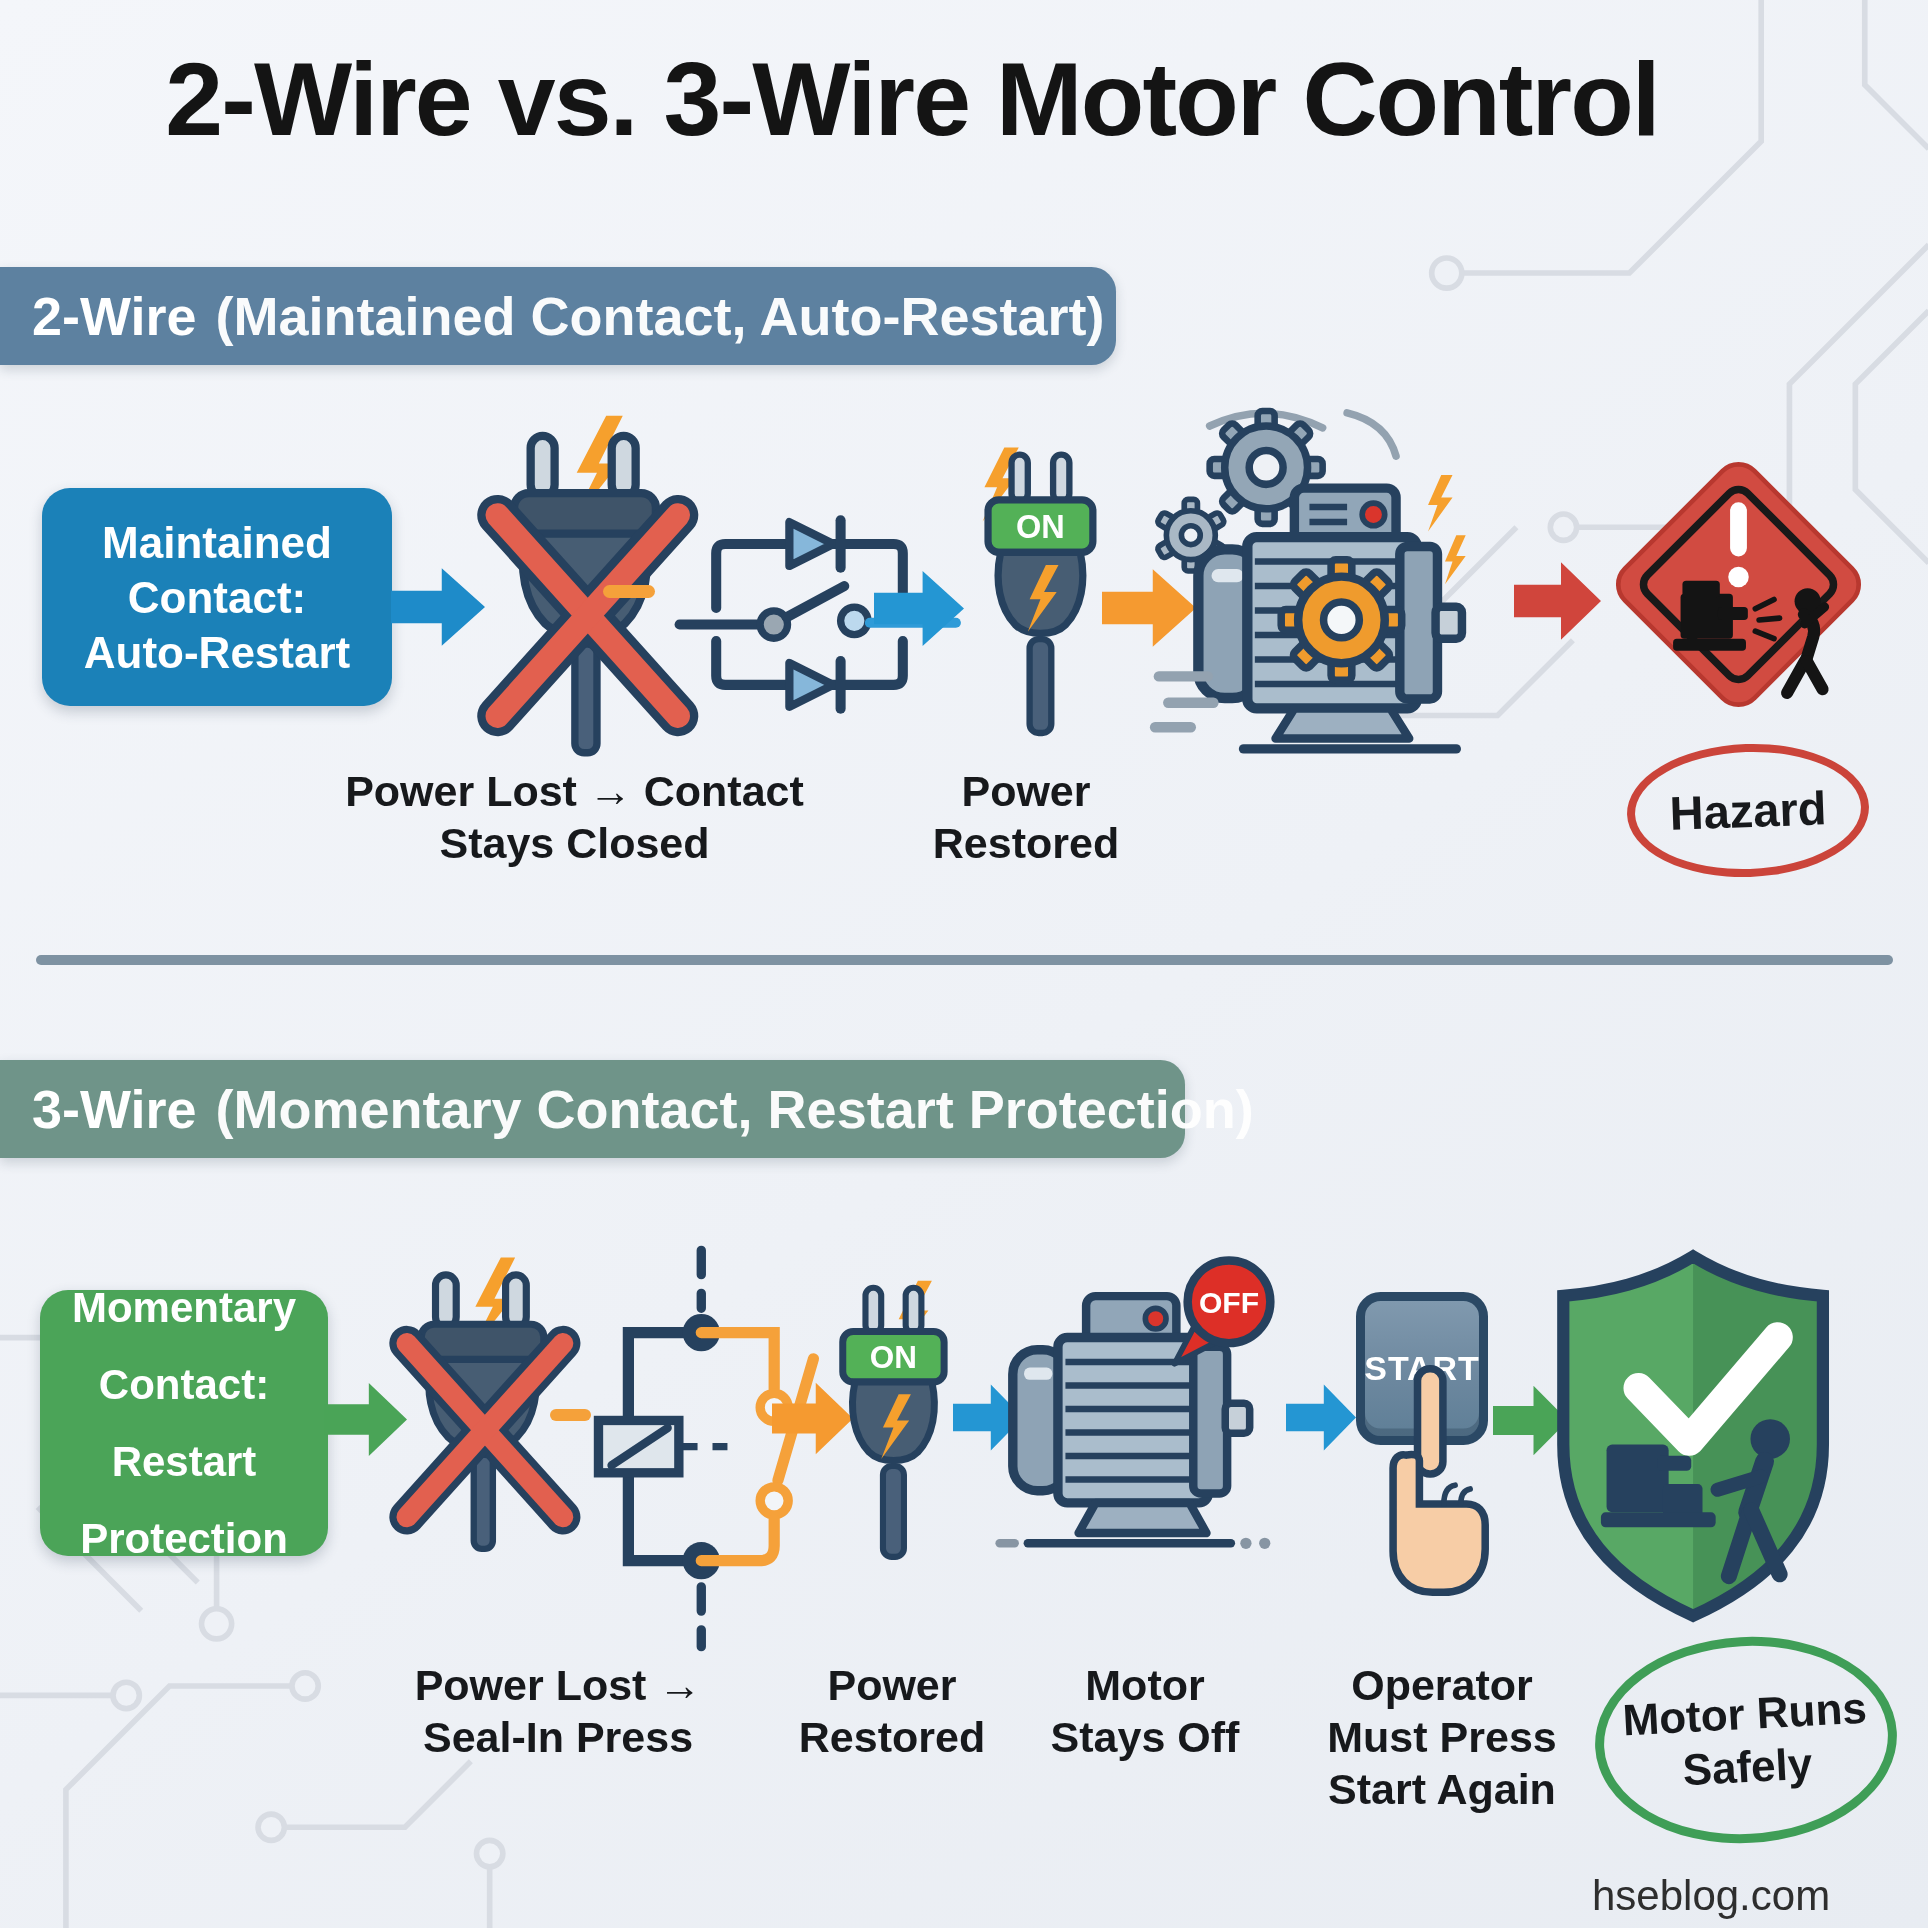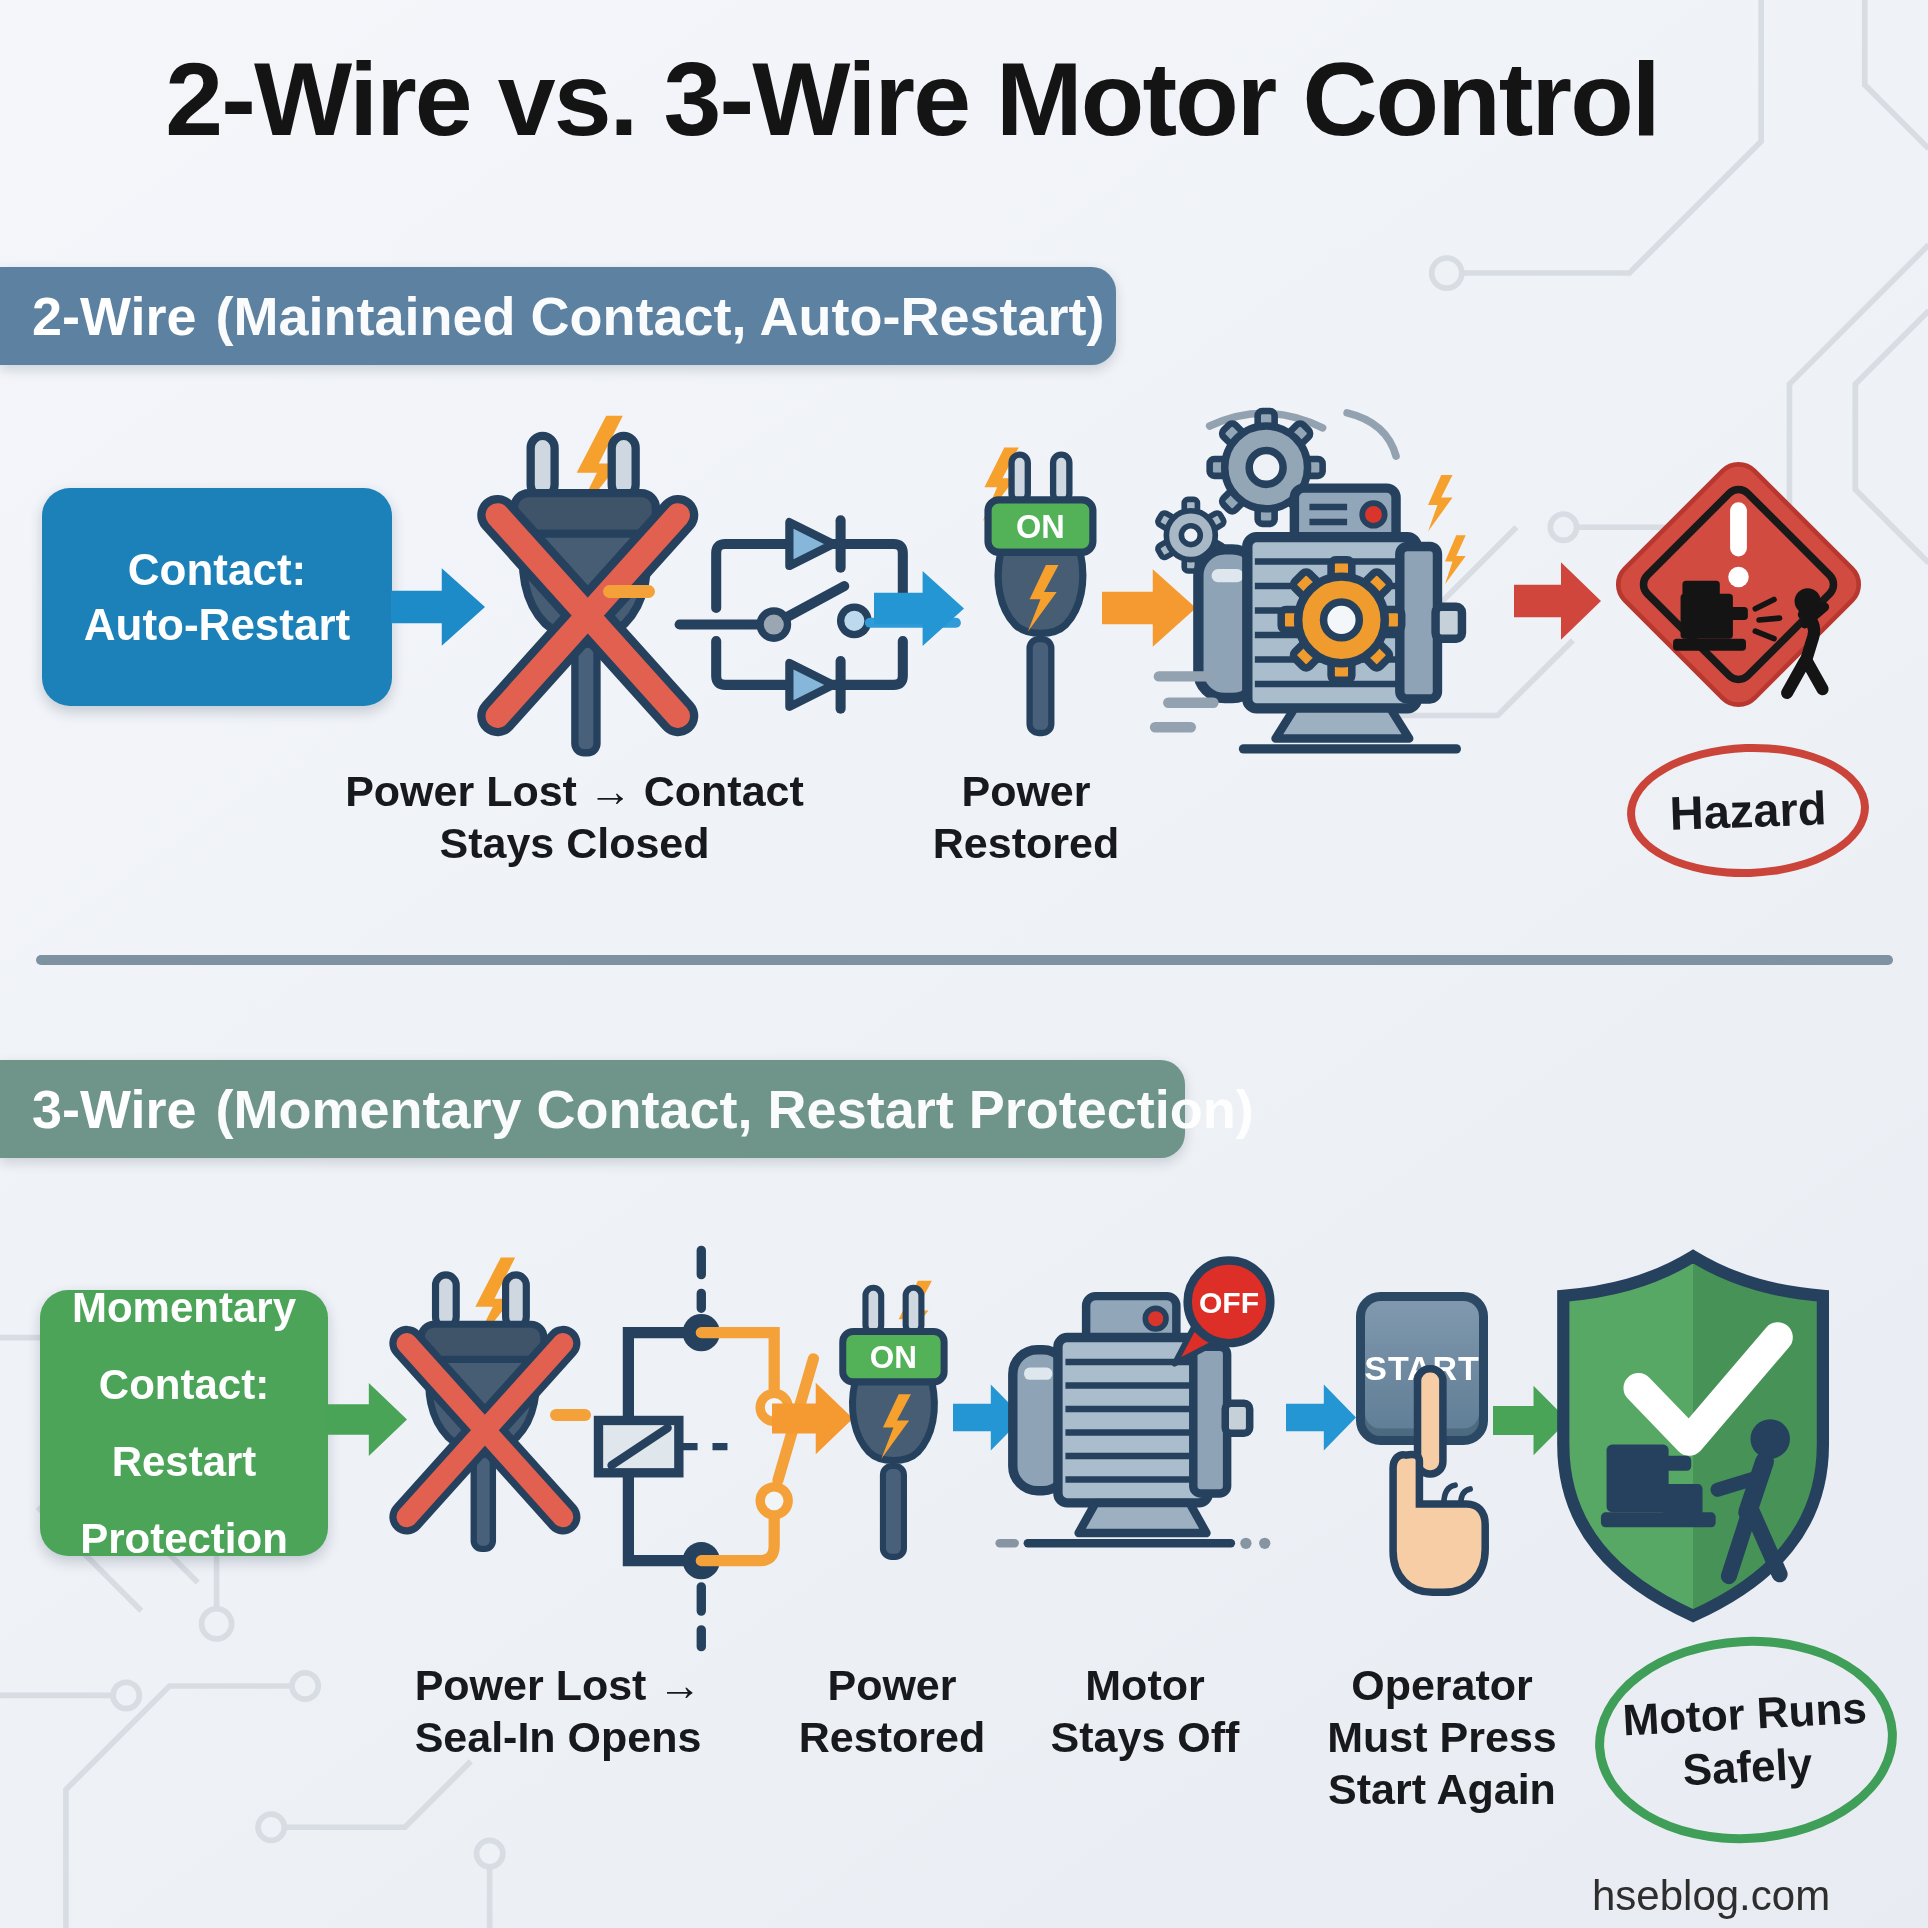--- a/index.html
+++ b/index.html
@@ -97,20 +97,21 @@
   </svg>
 
   <div class="abs" id="title">2-Wire vs. 3-Wire Motor Control</div>
 
   <div class="abs band" id="band-2wire">
     <span class="prefix">2-Wire</span>
     <span class="suffix">(Maintained Contact, Auto-Restart)</span>
   </div>
 
   <div class="abs callout" id="callout-2wire">
+    <span>Maintained</span>
     <span>Contact:</span>
     <span>Auto-Restart</span>
   </div>
 
   <div class="arrow" style="left:391px;top:562px;width:94px;height:90px;background:#1e8bc9;"></div>
 
   <svg class="abs content" style="left:460px;top:412px;" width="250" height="350" viewBox="0 0 270 380">
     <polygon points="158,4 126,66 148,66 120,122 172,56 150,56 176,4" fill="#f6a02d"></polygon>
     <rect x="76" y="26" width="26" height="66" rx="13" fill="#cfd8e0" stroke="#26415e" stroke-width="9"></rect>
     <rect x="164" y="26" width="26" height="66" rx="13" fill="#cfd8e0" stroke="#26415e" stroke-width="9"></rect>
@@ -391,21 +392,21 @@
       <circle cx="232" cy="206" r="21" fill="#26415e" stroke="none"></circle>
       <line x1="226" y1="230" x2="208" y2="284" stroke-width="20"></line>
       <line x1="222" y1="246" x2="176" y2="260" stroke-width="15"></line>
       <line x1="210" y1="284" x2="188" y2="352" stroke-width="17"></line>
       <line x1="212" y1="282" x2="242" y2="350" stroke-width="17"></line>
     </g>
   </svg>
 
   <div class="steplabel" style="left:384px;top:1659px;width:348px;">
     <span>Power Lost →</span>
-    <span>Seal-In Opens</span>
+    <span>Seal-In Press</span>
   </div>
   <div class="steplabel" style="left:793px;top:1659px;width:198px;">
     <span>Power</span>
     <span>Restored</span>
   </div>
   <div class="steplabel" style="left:1032px;top:1659px;width:226px;">
     <span>Motor</span>
     <span>Stays Off</span>
   </div>
   <div class="steplabel" style="left:1315px;top:1659px;width:254px;">

